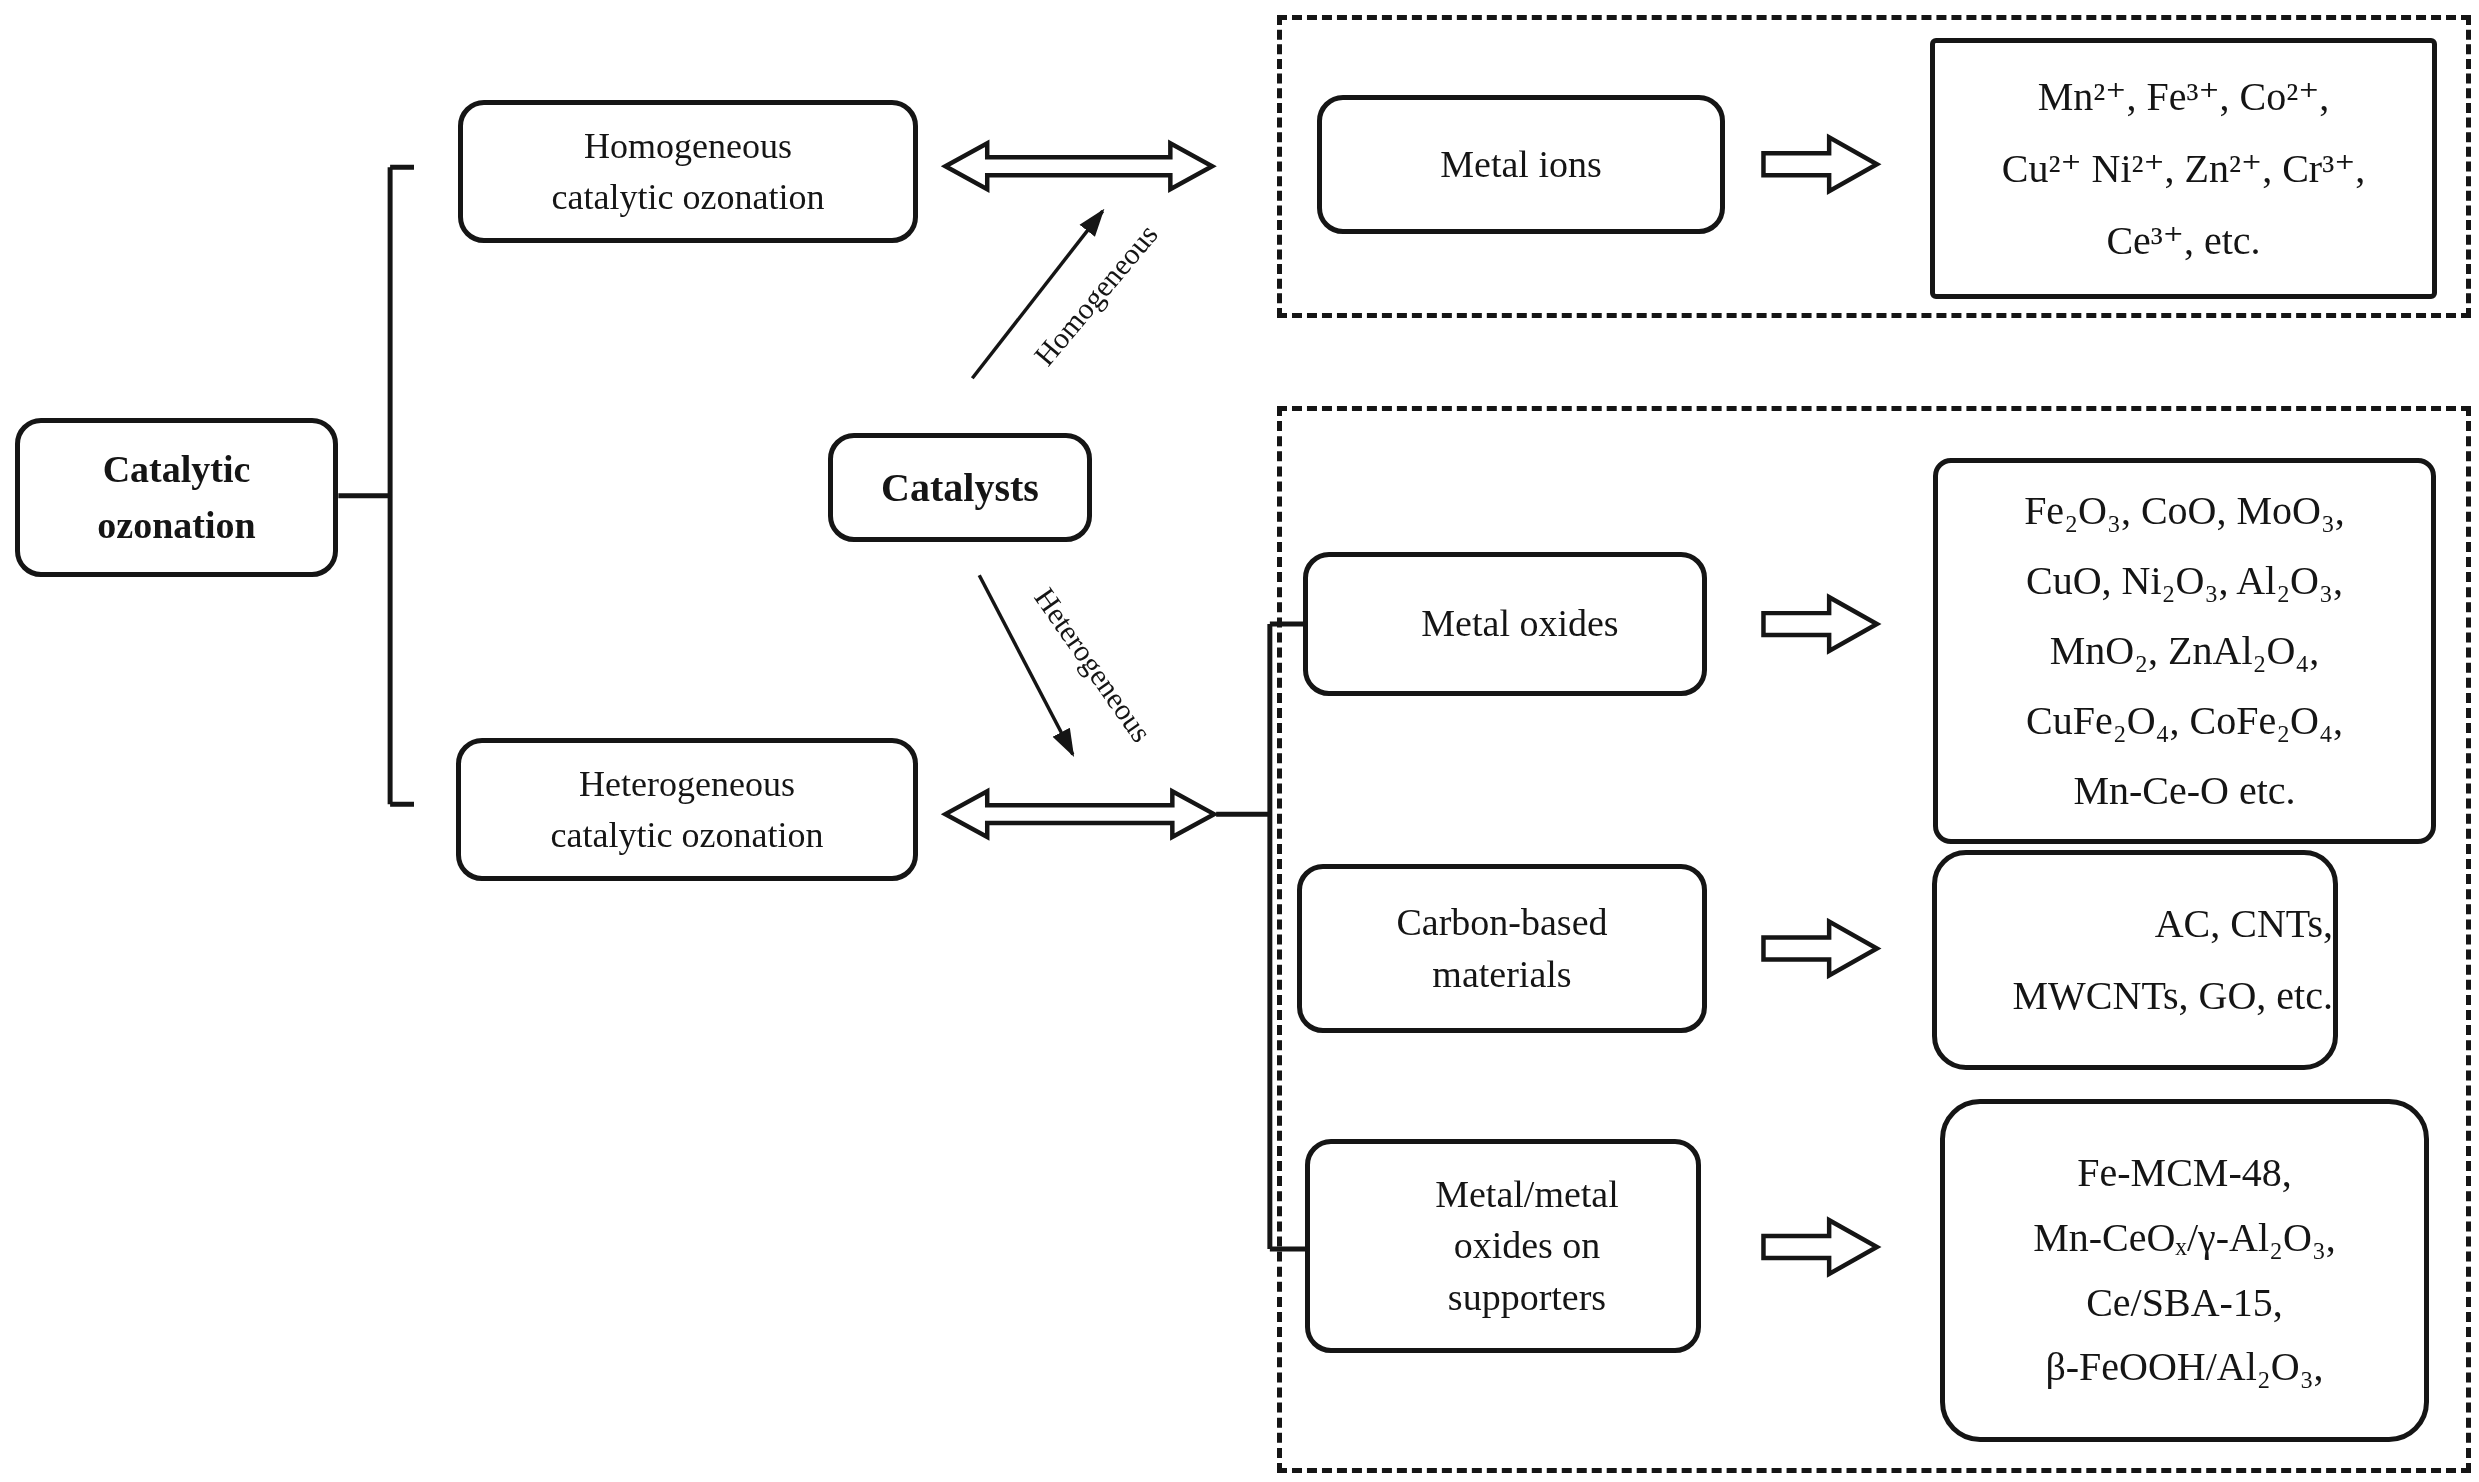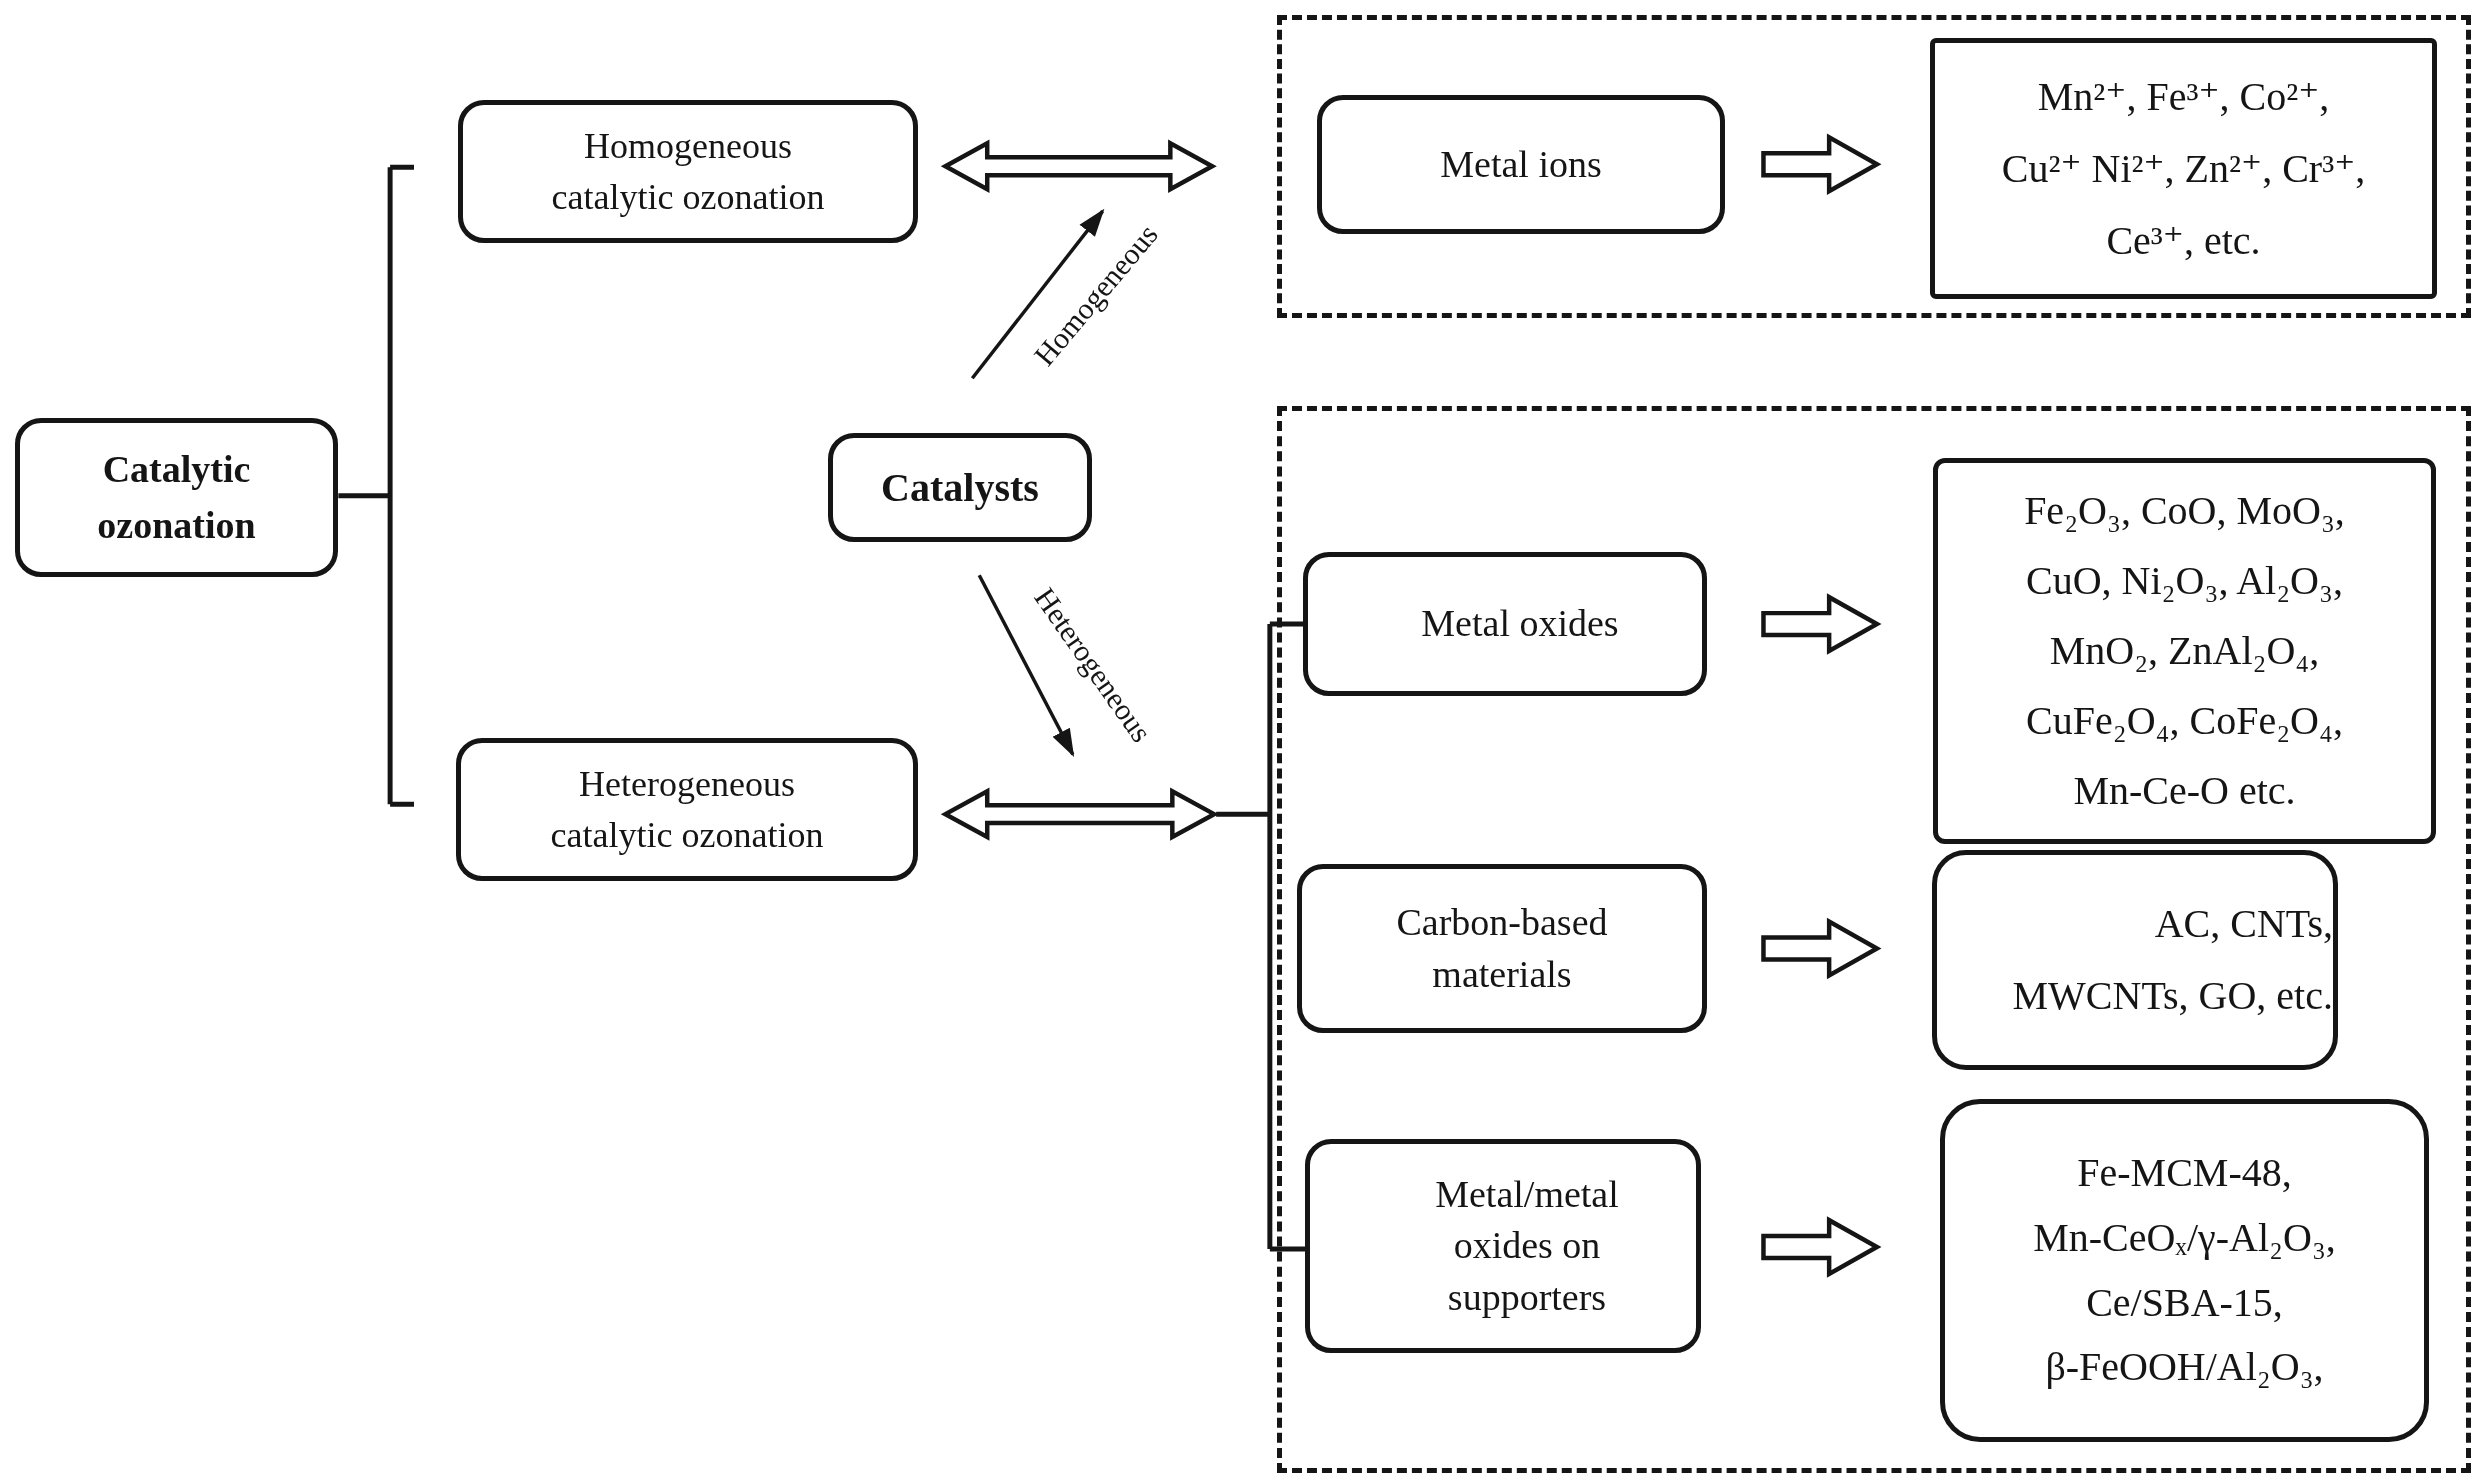--- a/index.html
+++ b/index.html
@@ -104,21 +104,21 @@
   </div>
   <div class="box" style="left:1930px;top:38px;width:507px;height:261px;border-radius:6px;">
     <div class="examples">Mn²⁺, Fe³⁺, Co²⁺,</div>
     <div class="examples">Cu²⁺ Ni²⁺, Zn²⁺, Cr³⁺,</div>
     <div class="examples">Ce³⁺, etc.</div>
   </div>
 
   <div class="box" style="left:1303px;top:552px;width:404px;height:144px;padding-left:30px;">
     <div class="cat-label">Metal oxides</div>
   </div>
-  <div class="box" style="left:1933px;top:458px;width:503px;height:386px;border-radius:12px;">
+  <div class="box" style="left:1933px;top:458px;width:503px;height:386px;border-radius:18px;">
     <div class="examples" style="line-height:1.75;">Fe₂O₃, CoO, MoO₃,</div>
     <div class="examples" style="line-height:1.75;">CuO, Ni₂O₃, Al₂O₃,</div>
     <div class="examples" style="line-height:1.75;">MnO₂, ZnAl₂O₄,</div>
     <div class="examples" style="line-height:1.75;">CuFe₂O₄, CoFe₂O₄,</div>
     <div class="examples" style="line-height:1.75;">Mn-Ce-O etc.</div>
   </div>
 
   <div class="box" style="left:1297px;top:864px;width:410px;height:169px;">
     <div class="cat-label">Carbon-based</div>
     <div class="cat-label">materials</div>

